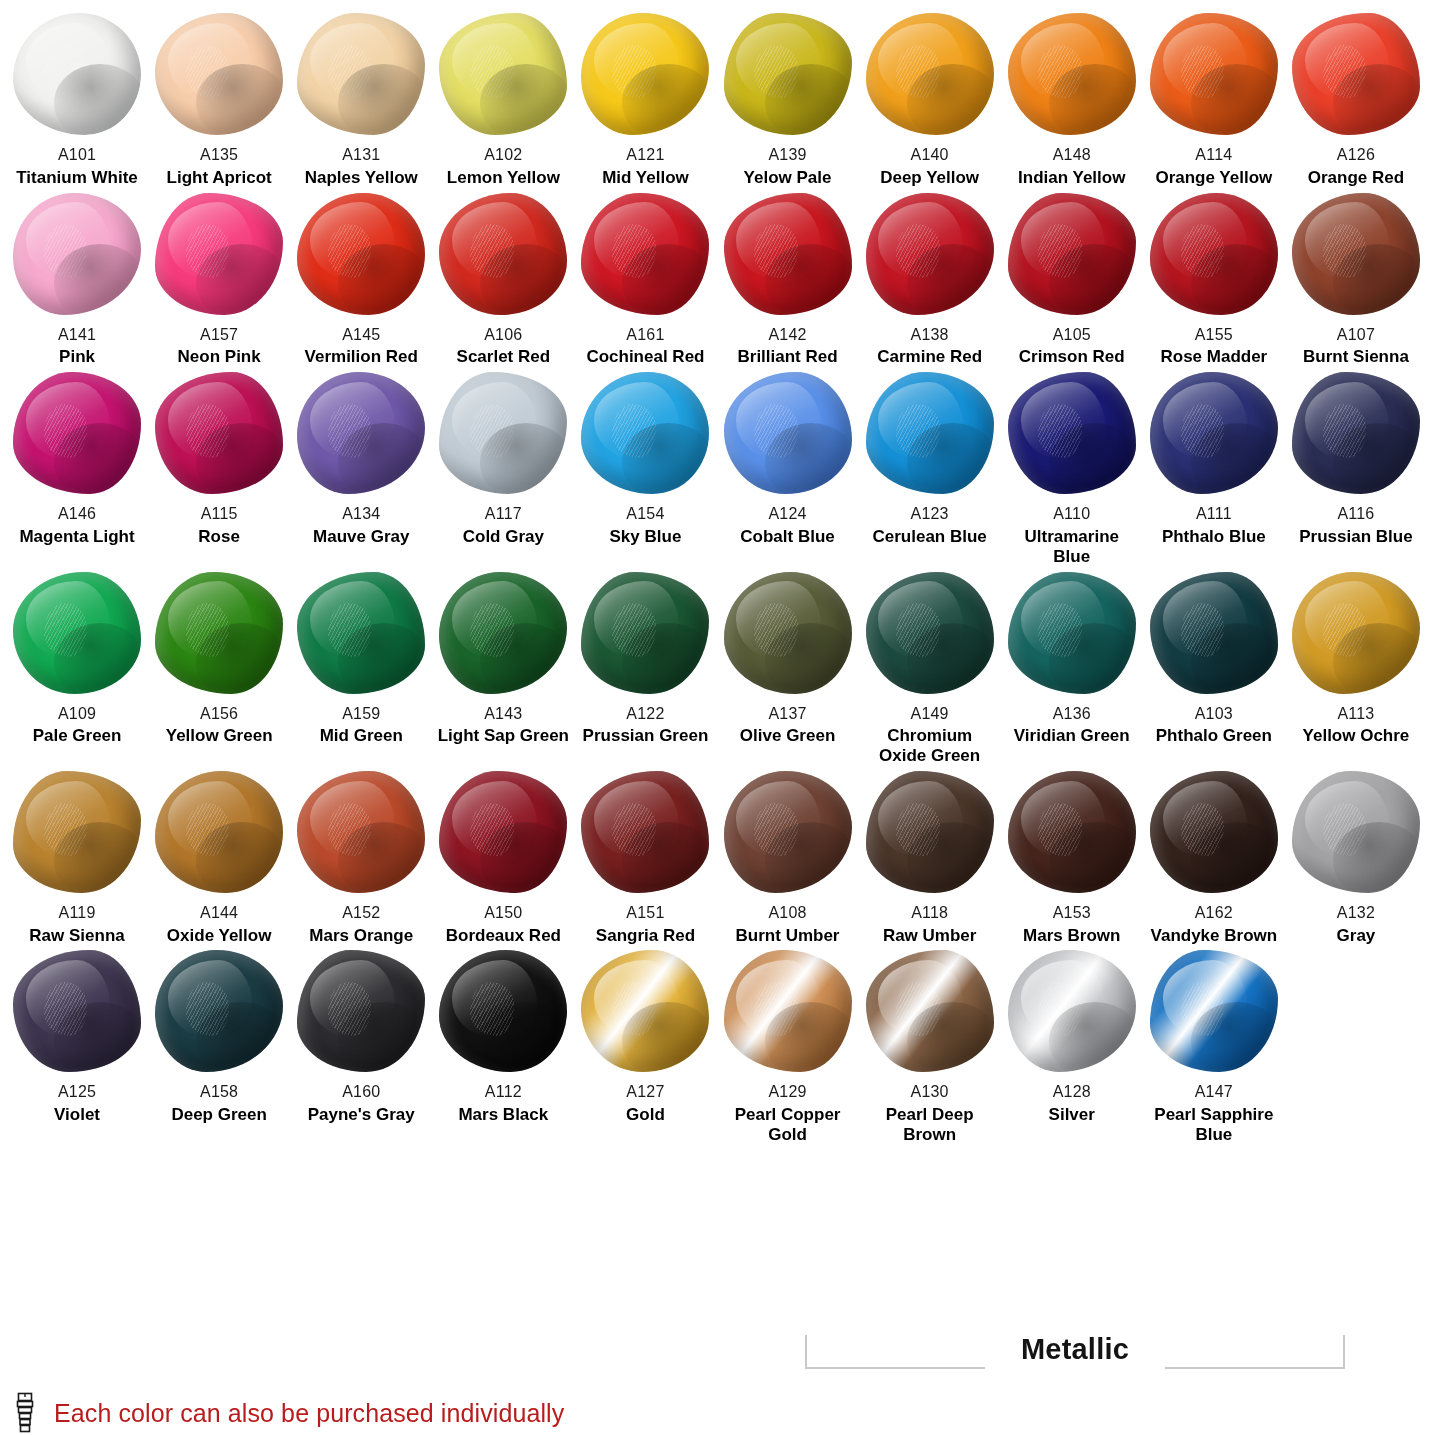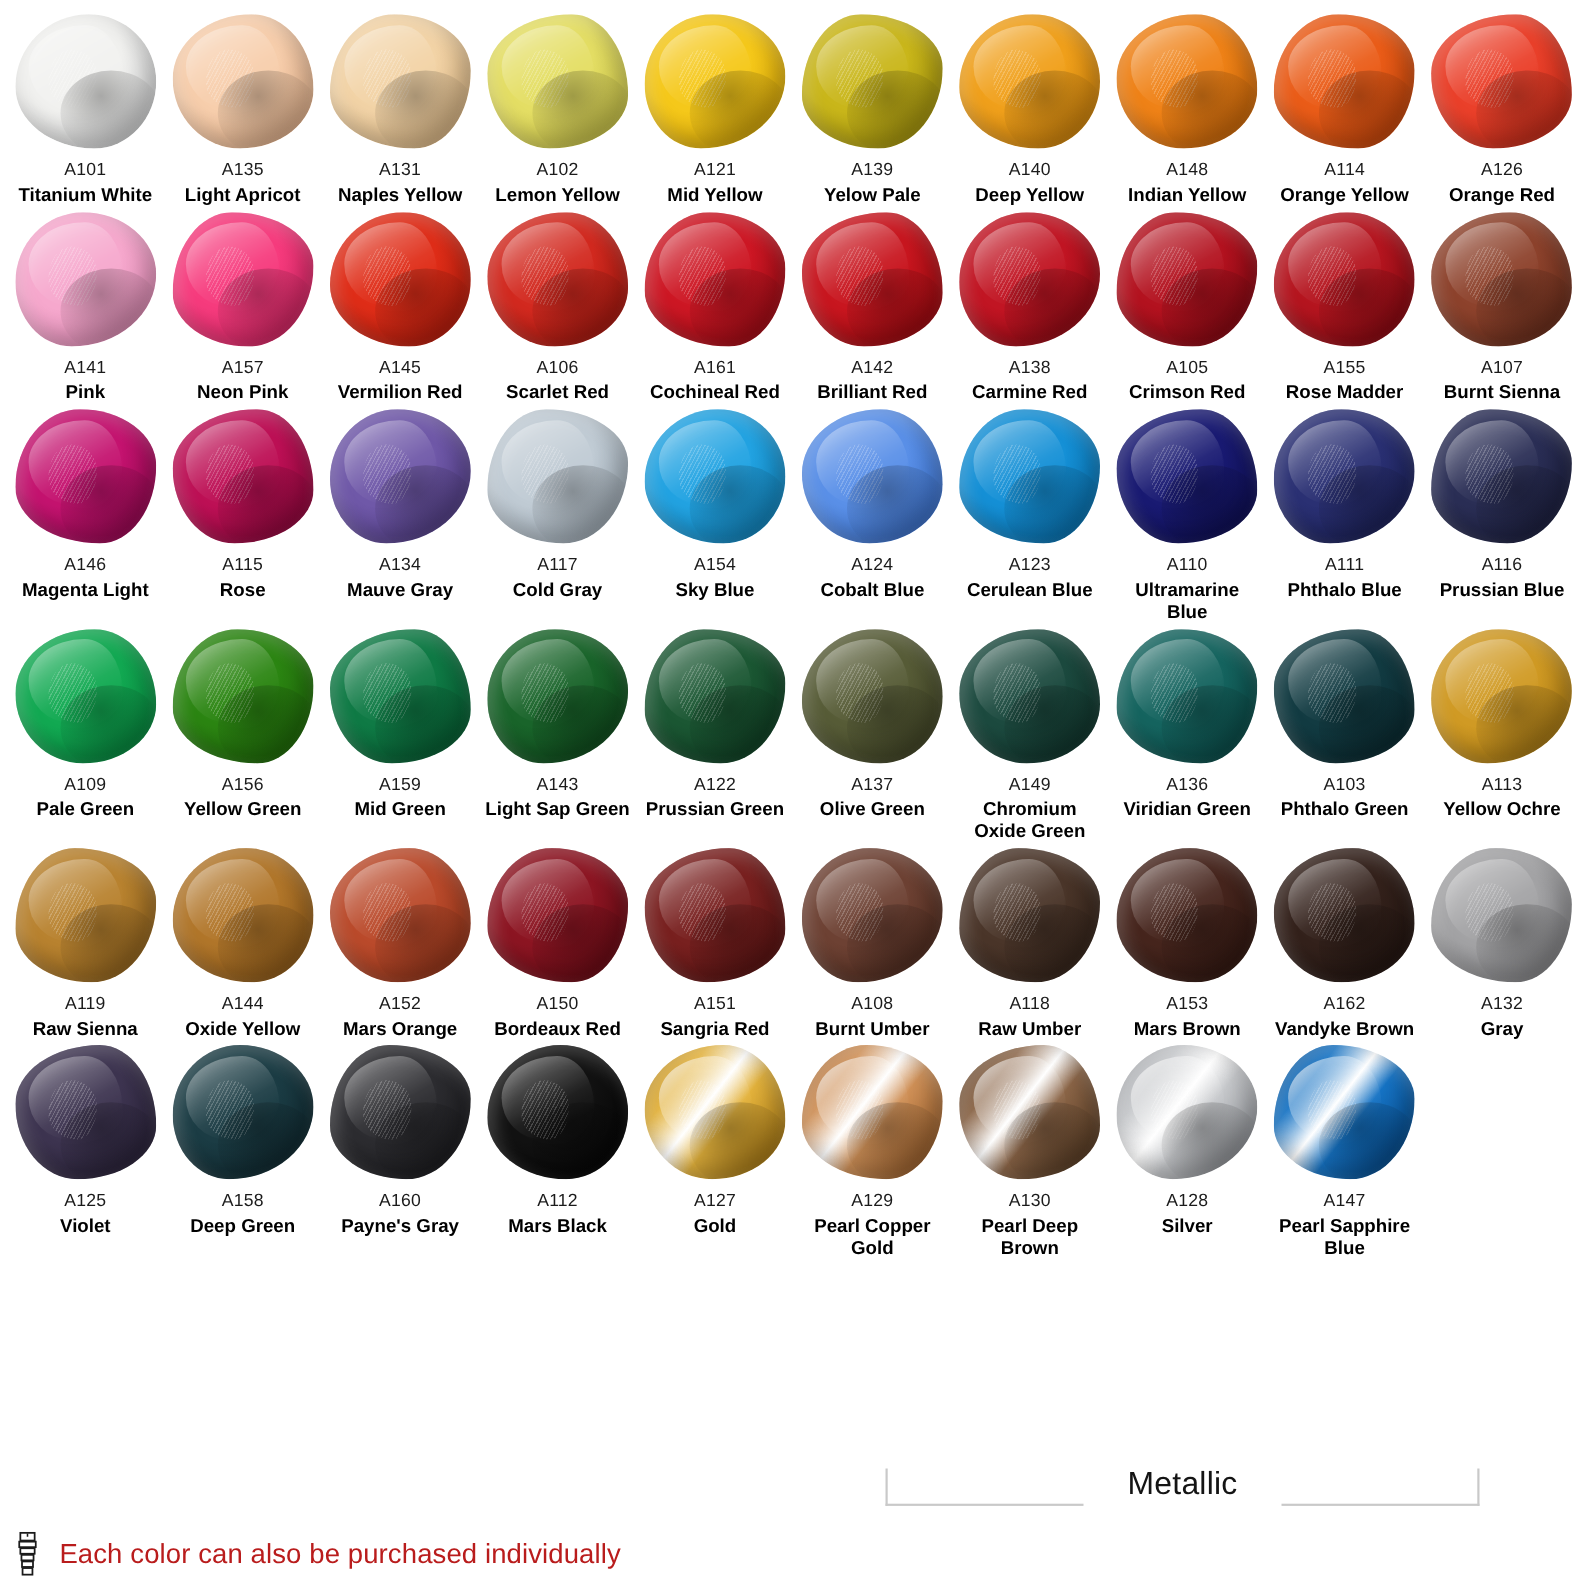--- a/index.html
+++ b/index.html
@@ -13,21 +13,21 @@
     width: 1441px;
     height: 1435px;
     font-family: "Liberation Sans", sans-serif;
     color: #111111;
     position: relative;
     overflow: hidden;
   }
 
   #chart-root {
     width: 1441px;
-    padding: 8px 4px 0 6px;
+    padding: 8px 14px 0 6px;
     position: relative;
   }
 
   .swatch-grid {
     display: grid;
     grid-template-columns: repeat(10, 1fr);
     column-gap: 0px;
     row-gap: 0px;
   }
 
@@ -160,21 +160,21 @@
     width: 180px;
     border-right: 2px solid #c9c9c9;
   }
   .metallic-band .metallic-label {
     position: absolute;
     left: 0;
     right: 0;
     top: 8px;
     text-align: center;
     font-size: 29px;
-    font-weight: 400;
+    font-weight: 700;
     color: #141414;
     letter-spacing: 0.2px;
   }
 
   
   .footer {
     position: absolute;
     left: 14px;
     top: 1392px;
     display: flex;

